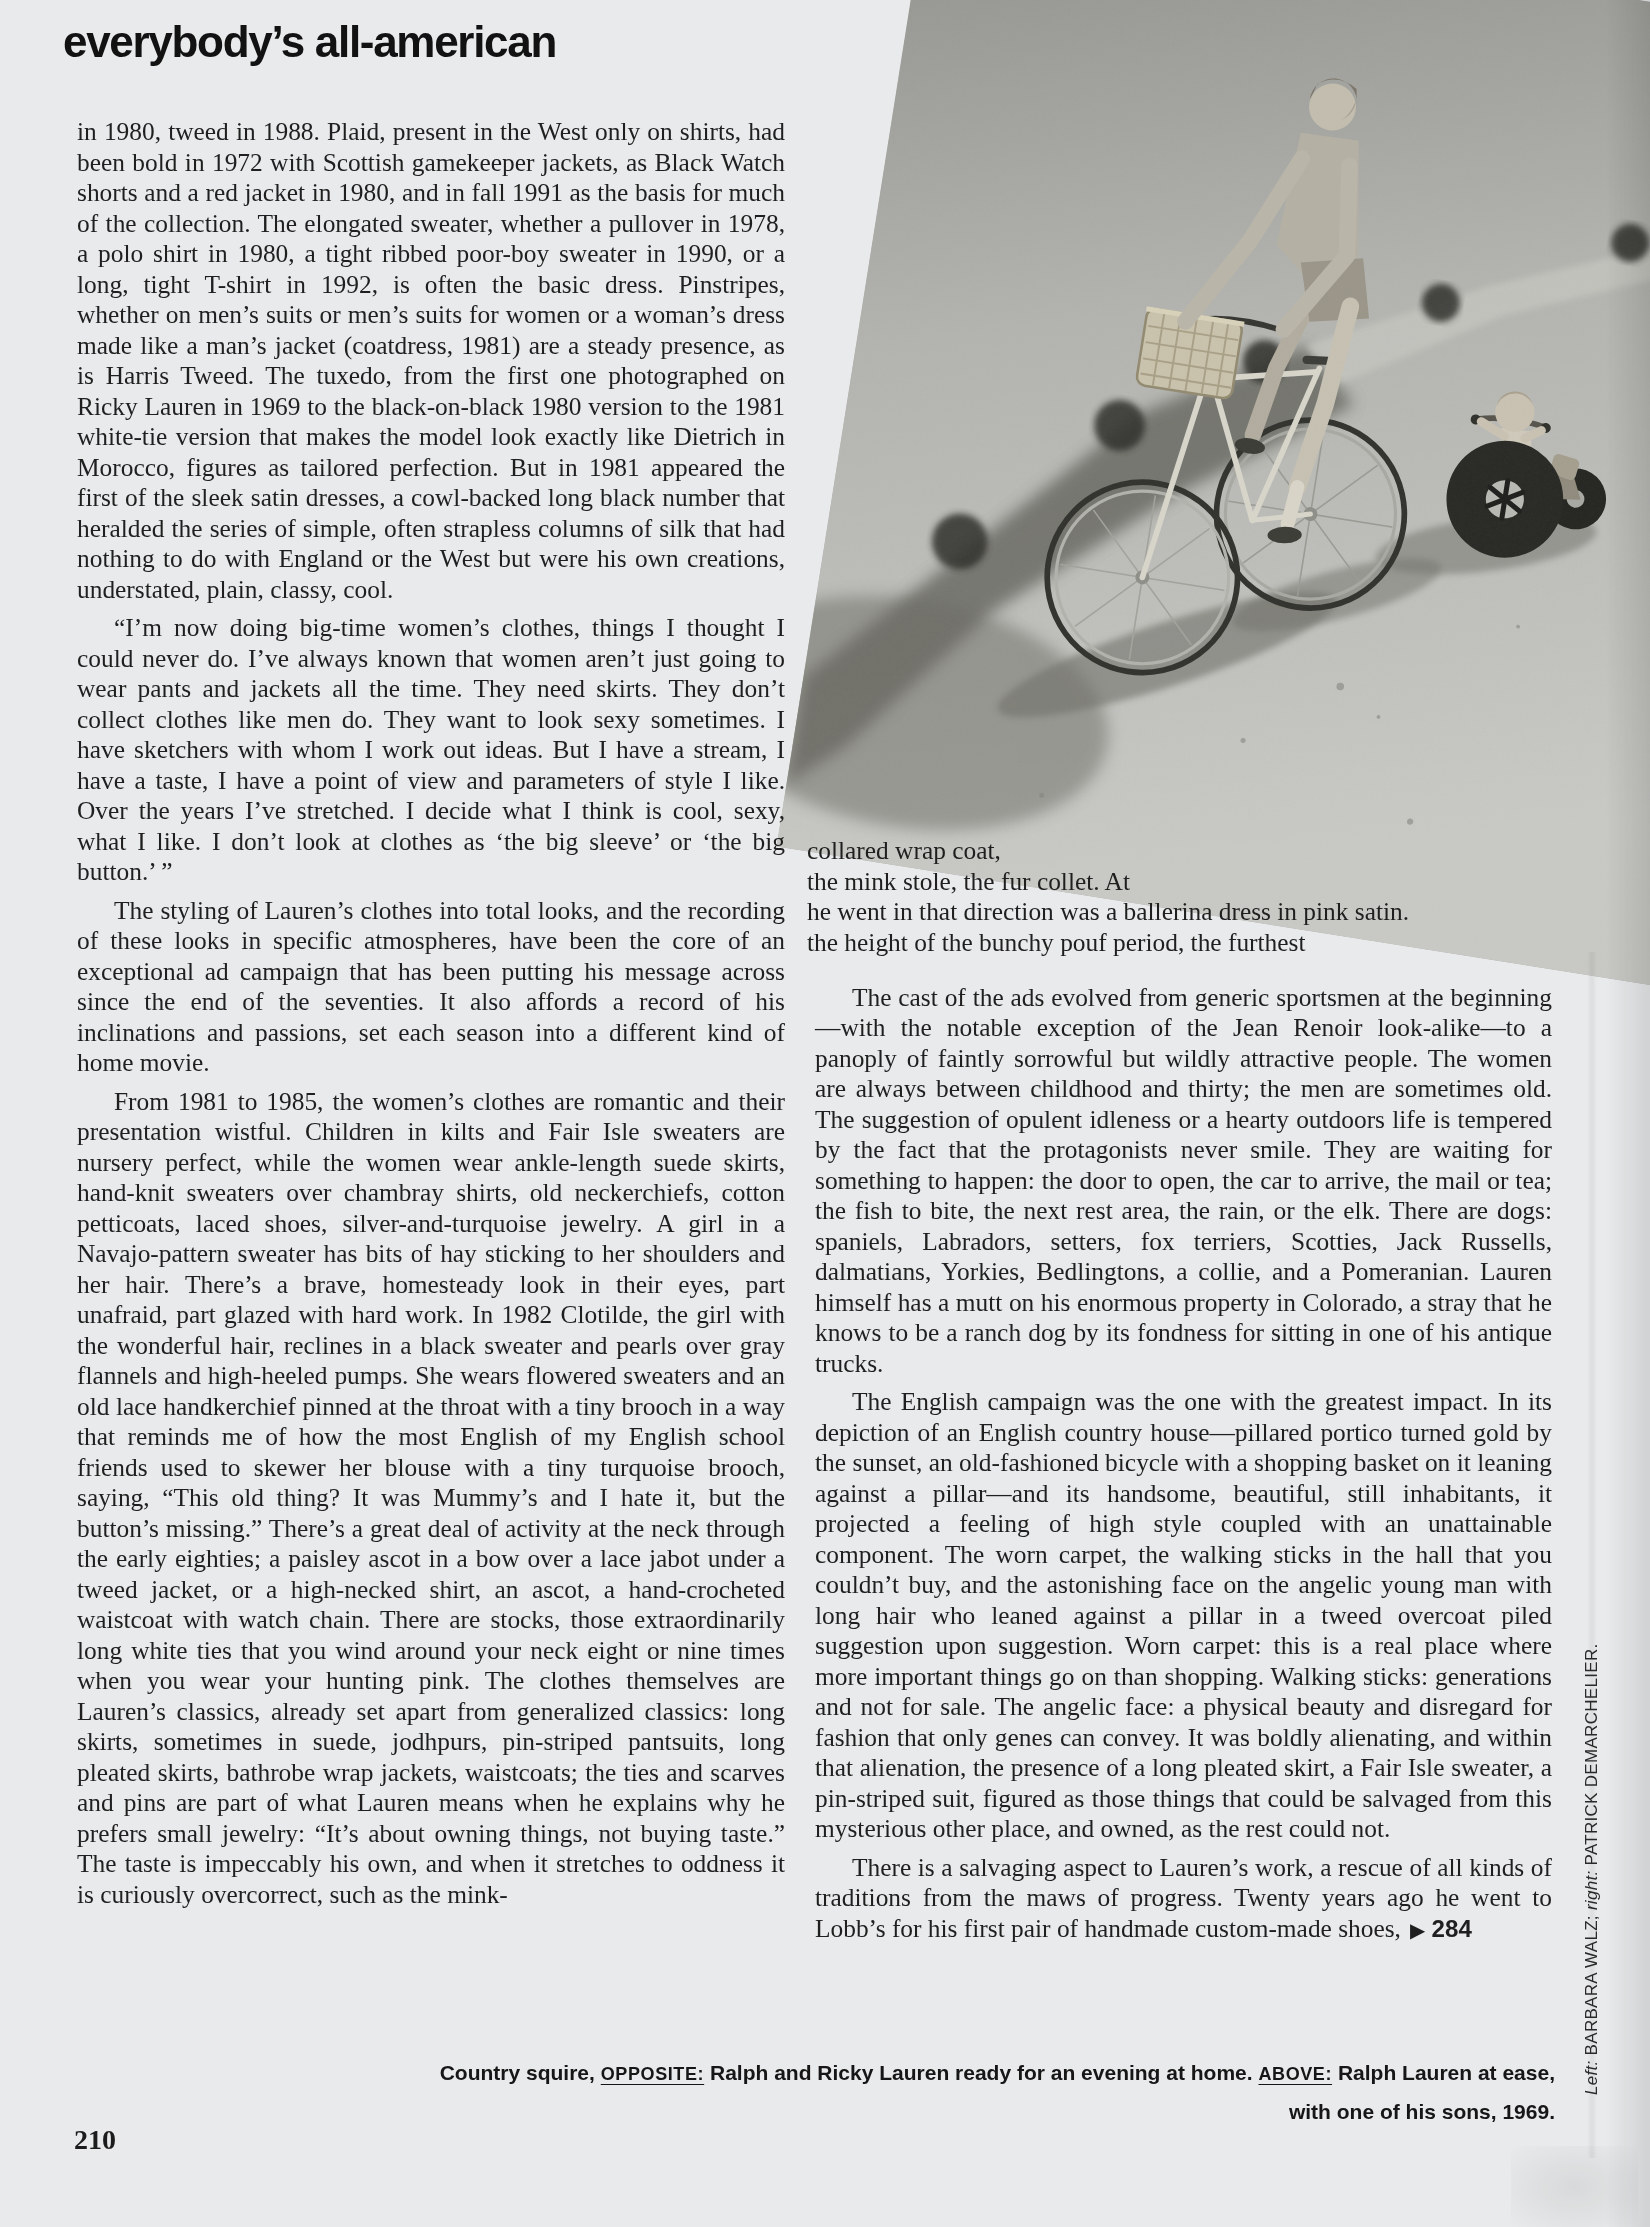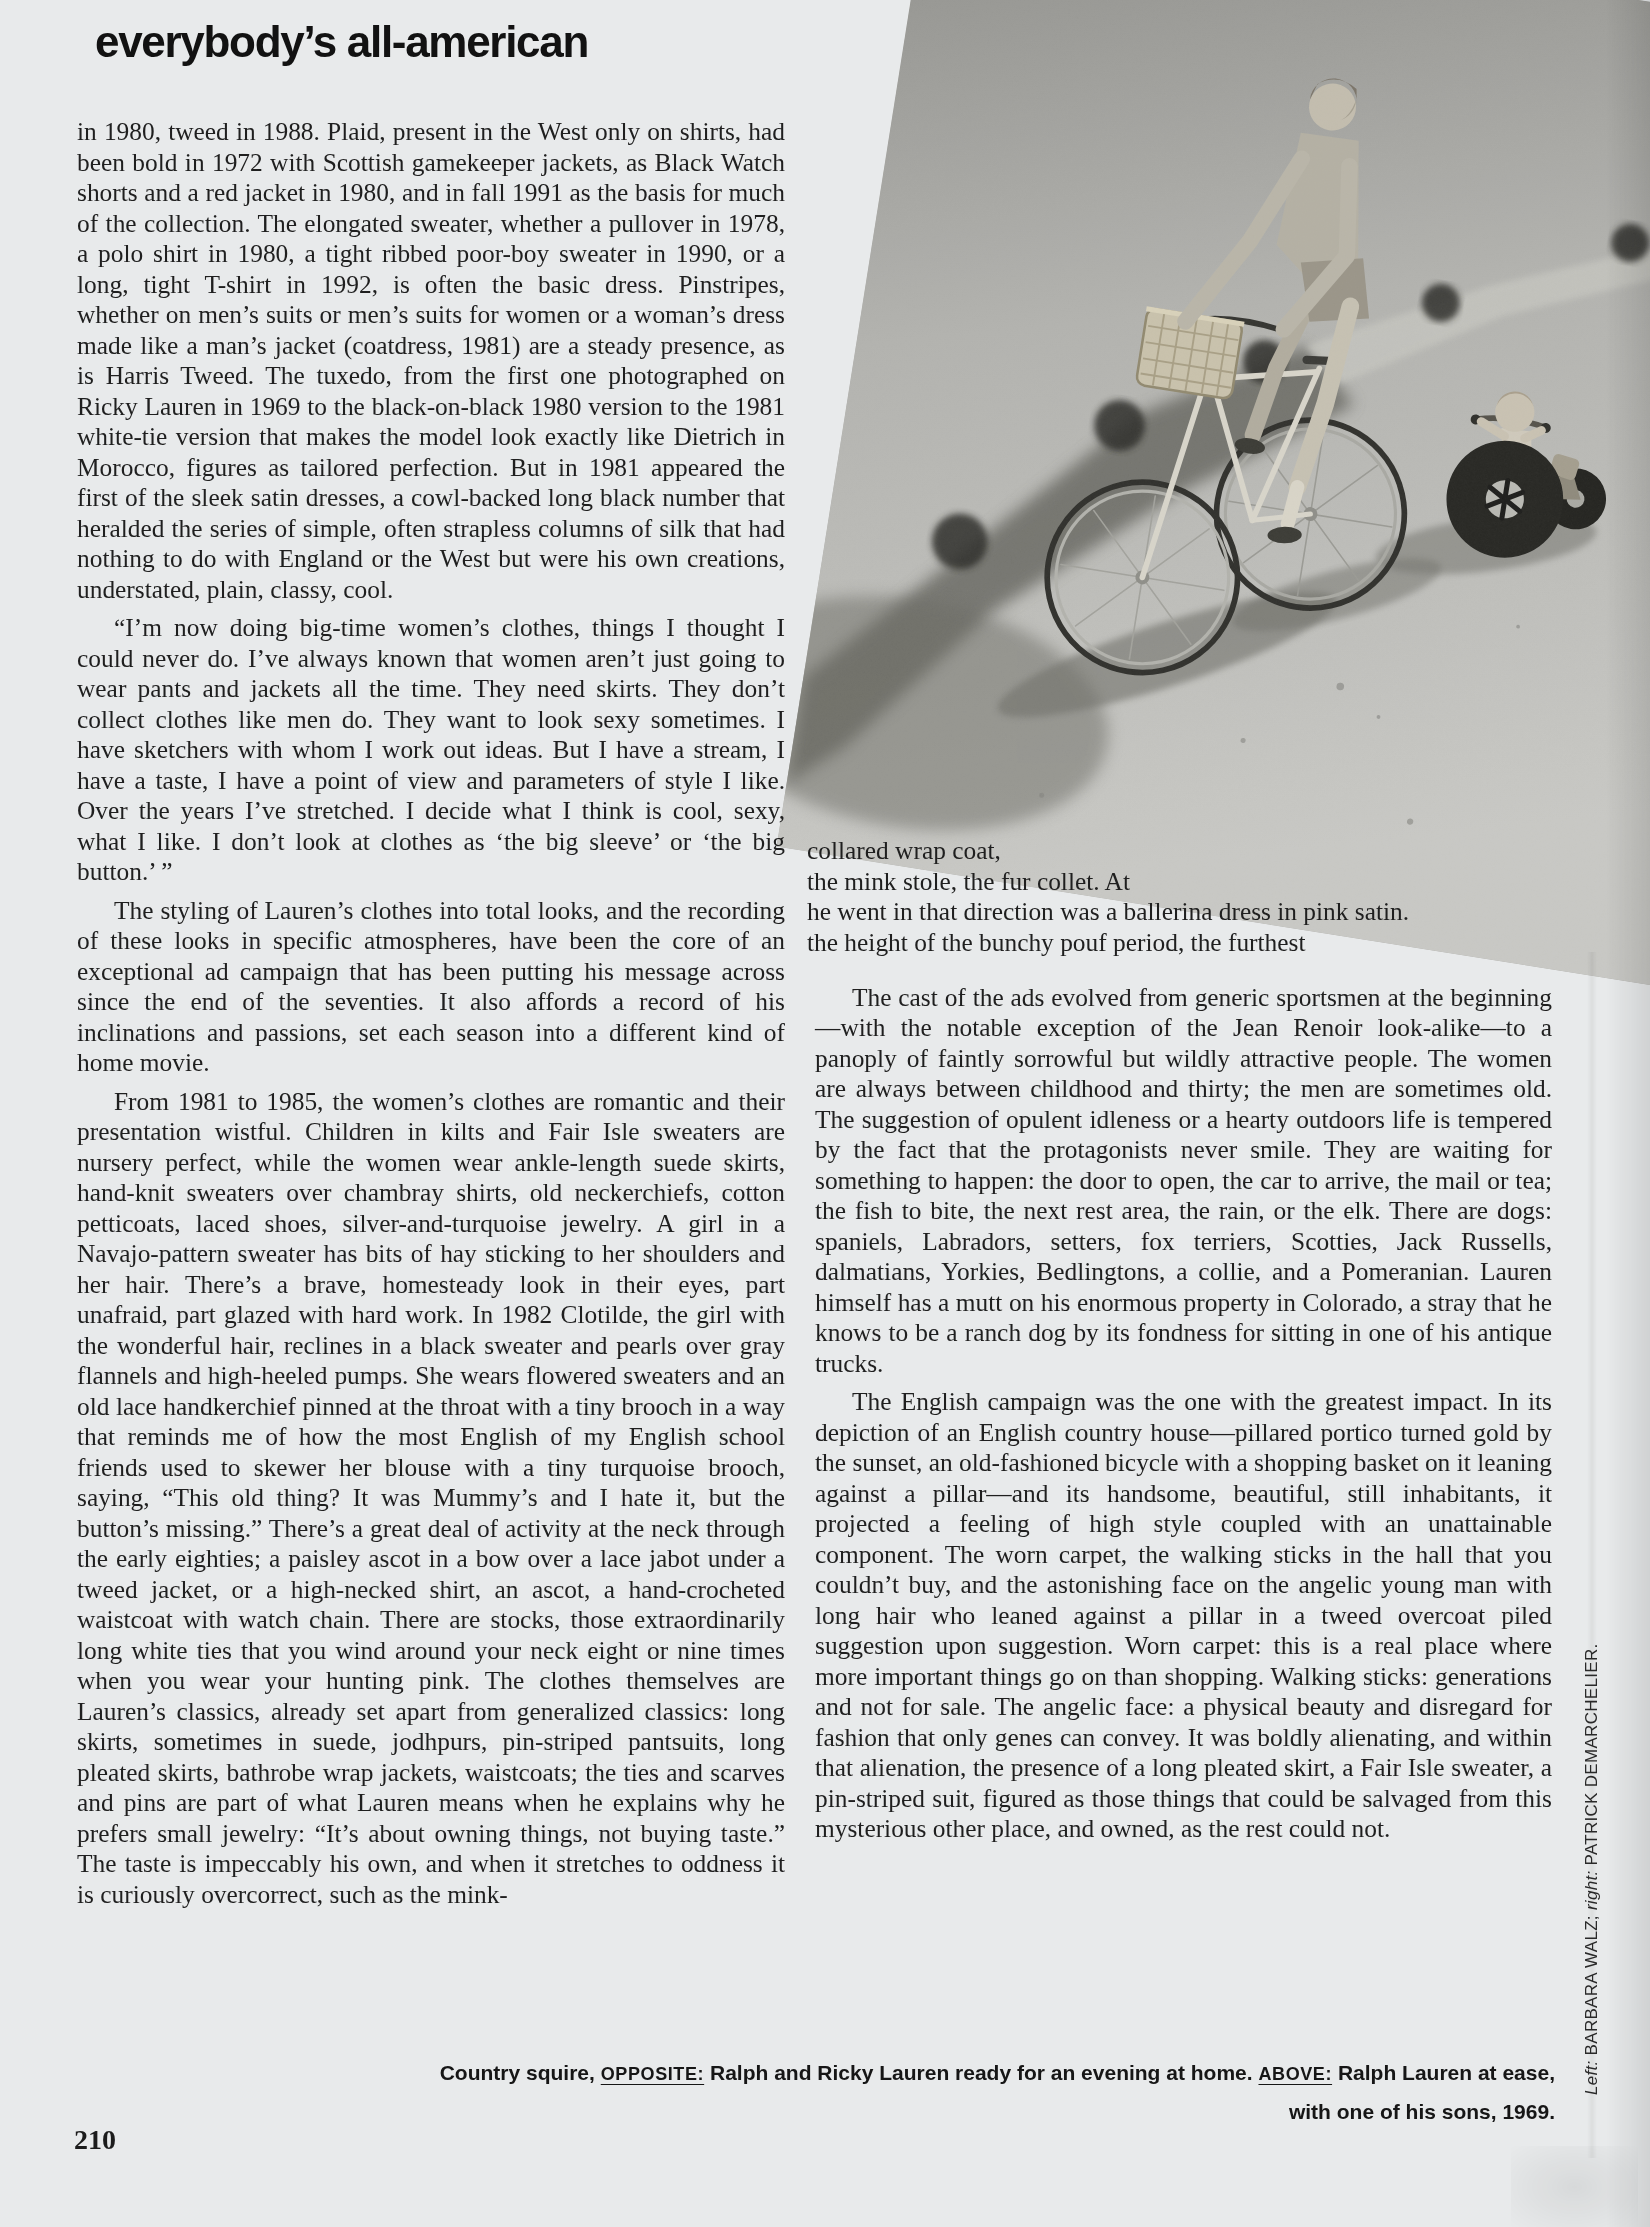--- a/index.html
+++ b/index.html
@@ -12,21 +12,20 @@
     font-family:"Liberation Serif", serif;
     color:#1f1f1f;
   }
   .headline{
     position:absolute;left:63px;top:16.5px;
     font-family:"Liberation Sans", sans-serif;
     font-weight:bold;
     font-size:44px;
     letter-spacing:-1.3px;
     color:#121212;
-    margin-left:32px;
   }
   .col{
     position:absolute;
     font-size:25.4px;
     line-height:30.5px;
     text-align:justify;
     hyphens:auto;
     -webkit-hyphens:auto;
   }
   .col-left{left:69px;top:108px;width:724px;}
@@ -261,20 +260,21 @@
   </div>
 
   <div class="col col-right">
     <div class="rc-line">collared wrap coat,</div>
     <div class="rc-line">the mink stole, the fur collet. At</div>
     <div class="rc-line">he went in that direction was a ballerina dress in pink satin.</div>
     <div class="rc-line">the height of the bunchy pouf period, the furthest</div>
     <div class="rc-gap"></div>
     <p class="para">The cast of the ads evolved from generic sportsmen at the beginning—with the notable exception of the Jean Renoir look-alike—to a panoply of faintly sorrowful but wildly attractive people. The women are always between childhood and thirty; the men are sometimes old. The suggestion of opulent idleness or a hearty outdoors life is tempered by the fact that the protagonists never smile. They are waiting for something to happen: the door to open, the car to arrive, the mail or tea; the fish to bite, the next rest area, the rain, or the elk. There are dogs: spaniels, Labradors, setters, fox terriers, Scotties, Jack Russells, dalmatians, Yorkies, Bedlingtons, a collie, and a Pomeranian. Lauren himself has a mutt on his enormous property in Colorado, a stray that he knows to be a ranch dog by its fondness for sitting in one of his antique trucks.</p>
     <p class="para">The English campaign was the one with the greatest impact. In its depiction of an English country house—pillared portico turned gold by the sunset, an old-fashioned bicycle with a shopping basket on it leaning against a pillar—and its handsome, beautiful, still inhabitants, it projected a feeling of high style coupled with an unattainable component. The worn carpet, the walking sticks in the hall that you couldn’t buy, and the astonishing face on the angelic young man with long hair who leaned against a pillar in a tweed overcoat piled suggestion upon suggestion. Worn carpet: this is a real place where more important things go on than shopping. Walking sticks: generations and not for sale. The angelic face: a physical beauty and disregard for fashion that only genes can convey. It was boldly alienating, and within that alienation, the presence of a long pleated skirt, a Fair Isle sweater, a pin-striped suit, figured as those things that could be salvaged from this mysterious other place, and owned, as the rest could not.</p>
+    <p class="para"><span>There is a salvaging aspect to Lauren’s work, a rescue of all kinds of traditions from the maws of progress. Twenty years ago he went to Lobb’s for his first pair of handmade custom-made shoes,</span><span class="cont"><span class="arrow">▶</span> <span class="contnum">284</span></span></p>
   </div>
 
   <div class="caption">
     <div><span>Country squire, </span><span class="small-label">OPPOSITE:</span><span> Ralph and Ricky Lauren ready for an evening at home. </span><span class="small-label">ABOVE:</span><span> Ralph Lauren at ease,</span></div>
     <div>with one of his sons, 1969.</div>
   </div>
 
   <div class="page-number">210</div>
 
   <div class="photo-credit"><span class="it">Left:</span><span> BARBARA WALZ; </span><span class="it">right:</span><span> PATRICK DEMARCHELIER.</span></div>

